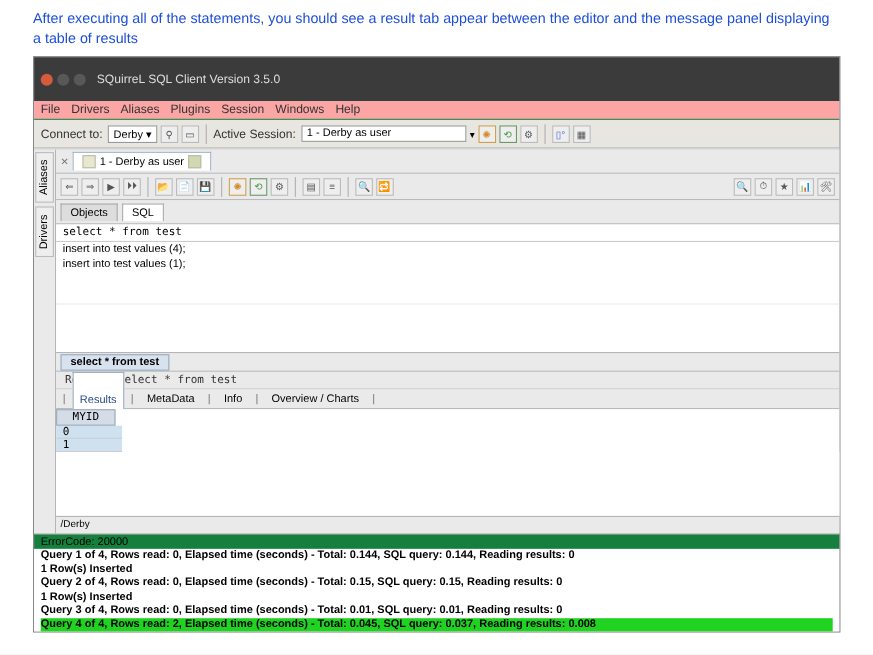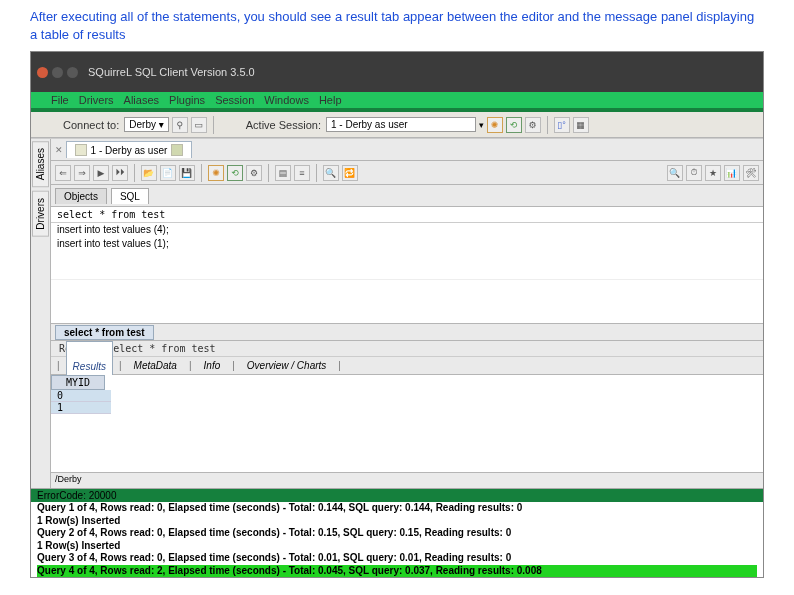--- a/index.html
+++ b/index.html
@@ -5,24 +5,24 @@
   * { box-sizing: border-box; margin: 0; padding: 0; font-family: Arial, sans-serif; }
   body { background: #fff; width: 794px; height: 595px; overflow: hidden; font-size: 11px; }
   .intro { padding: 8px 30px 6px 30px; font-size: 13px; line-height: 1.35; color: #1d4ed8; }
   .app { margin: 2px 30px 0 30px; border: 1px solid #888; background: #e8e8e8; }
   .titlebar { background: #3b3b3b; color: #ddd; height: 40px; display: flex; align-items: center; padding: 0 6px; font-size: 11px; }
   .wbtn { width: 11px; height: 11px; border-radius: 50%; margin-right: 4px; }
   .wclose { background: #d45b3c; }
   .wmin { background: #585858; }
   .wmax { background: #585858; }
   .titlebar-title { margin-left: 6px; }
-  .menubar { background: #22c55e; border-bottom: 4px solid #15803d; display: flex; padding: 2px 20px; font-size: 11px; }
+  .menubar { background: #fca5a5; border-bottom: 1px solid #15803d; display: flex; padding: 2px 6px; font-size: 11px; }
   .menubar span { margin-right: 10px; color: #333; }
   .toolbar { background: #e8e6e0; border-bottom: 1px solid #b5b5b5; display: flex; align-items: center; padding: 2px 6px; height: 26px; font-size: 11px; gap: 3px; }
-  .toolbar .lbl { color: #333; margin-right: 2px; margin-left: 26px; }
+  .toolbar .lbl { color: #333; margin-right: 2px; }
   .combo { background: #fff; border: 1px solid #999; padding: 1px 4px; font-size: 10px; min-width: 40px; display: inline-flex; align-items: flex-end; }
   .combo.long { min-width: 150px; }
   .tbicon { width: 16px; height: 16px; border: 1px solid #bbb; background: #eee; font-size: 9px; display: flex; align-items: center; justify-content: center; color: #555; }
   .tbicon.orange { color: #d78a2a; border-color:#d0a050; }
   .tbicon.green { color: #4a9a4a; border-color: #6a9a6a; }
   .tbicon.blue { color: #4a6ad0; }
   .sep { width:1px; height:18px; background:#b0b0b0; margin:0 3px; }
   .workarea { display: flex; background: #e8e8e8; border-top: 1px solid #ccc; }
   .sidetabs { width: 20px; background: #eaeaea; border-right: 1px solid #b5b5b5; display:flex; flex-direction:column; }
   .sidetab { writing-mode: vertical-rl; transform: rotate(180deg); font-size: 10px; padding: 6px 2px; border: 1px solid #bbb; background: #eee; margin: 2px 1px; text-align:center; }
@@ -37,21 +37,21 @@
   .obj-tab.active { background:#fff; }
   .sql-input { background:#fff; border-bottom:1px solid #ccc; padding:2px 6px; font-family: monospace; font-size:10px; height:16px; }
   .editor { background:#fff; font-family: monospace; font-size:10px; line-height:1.35; height:56px; overflow:hidden; }
   .editor .ln { padding: 0 6px; white-space: pre; }
   .editor .hl { background: #fdf7a8; }
   .spacer-white { background:#fff; height:44px; border-top:1px solid #eee; }
   .result-head { background:#eaeaea; border-top:1px solid #b5b5b5; border-bottom:1px solid #b5b5b5; padding: 1px 4px; display:flex; align-items:center; height:18px; }
   .result-tab { background:#d8e2ee; border:1px solid #9ab; padding:1px 8px; font-size:10px; font-weight:bold; }
   .rowcount { background:#eaeaea; padding:2px 8px; font-size:10px; font-family:monospace; color:#333; border-bottom:1px solid #ccc; }
   .subtabs { background:#eaeaea; border-bottom:1px solid #b5b5b5; padding:1px 6px; font-size:10px; display:flex; gap:6px; height:18px; align-items:center; }
-  .subtab { padding:19px 6px;font-style:italic; }
+  .subtab { padding:19px 6px; }
   .subtab.active { border:1px solid #9ab; border-bottom:none; background:#fff; color:#2a4a8a; }
   .grid { background:#fff; font-size:10px; }
   .grid-head { background:#d4dce8; border:1px solid #9ab; display:inline-block; padding:1px 14px; font-family:monospace; }
   .grid-row { border-bottom:1px solid #ccd; padding: 0 6px; background:#cfe0ee; width:60px; font-family:monospace; }
   .grid-area { height:58px; background:#fff; }
   .pager { background:#eaeaea; border-top:1px solid #b5b5b5; padding:1px 4px; font-size:9px; height:16px; }
   .footer-line { border-top:1px solid #aaa; padding:1px 6px; font-size:10px; background:#15803d; }
   .msgs { background:#fff; font-size:10px; font-family: Arial, sans-serif; padding: 0 6px; line-height:1.25; }
   .msgs div { white-space: pre; overflow:hidden;font-weight:bold; }
   .msg-hl { background: #21d321; }

